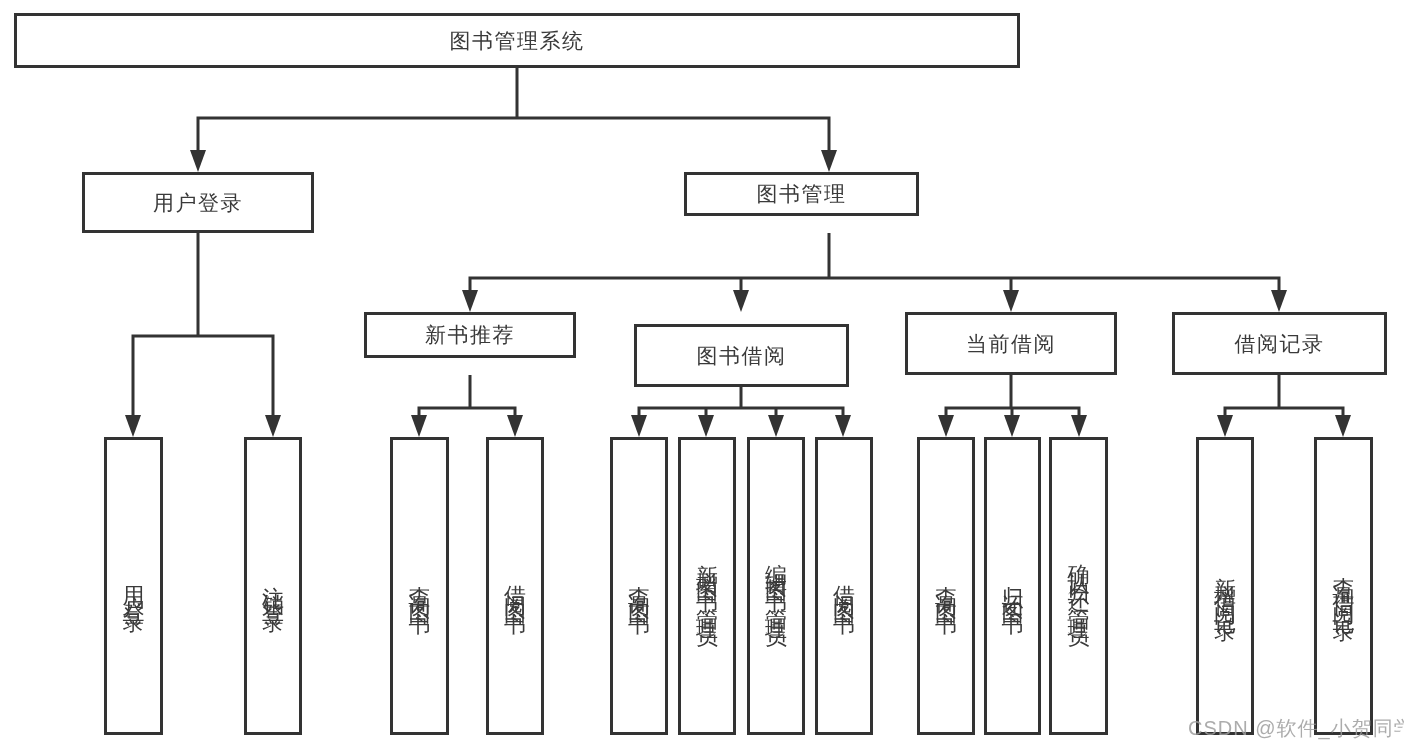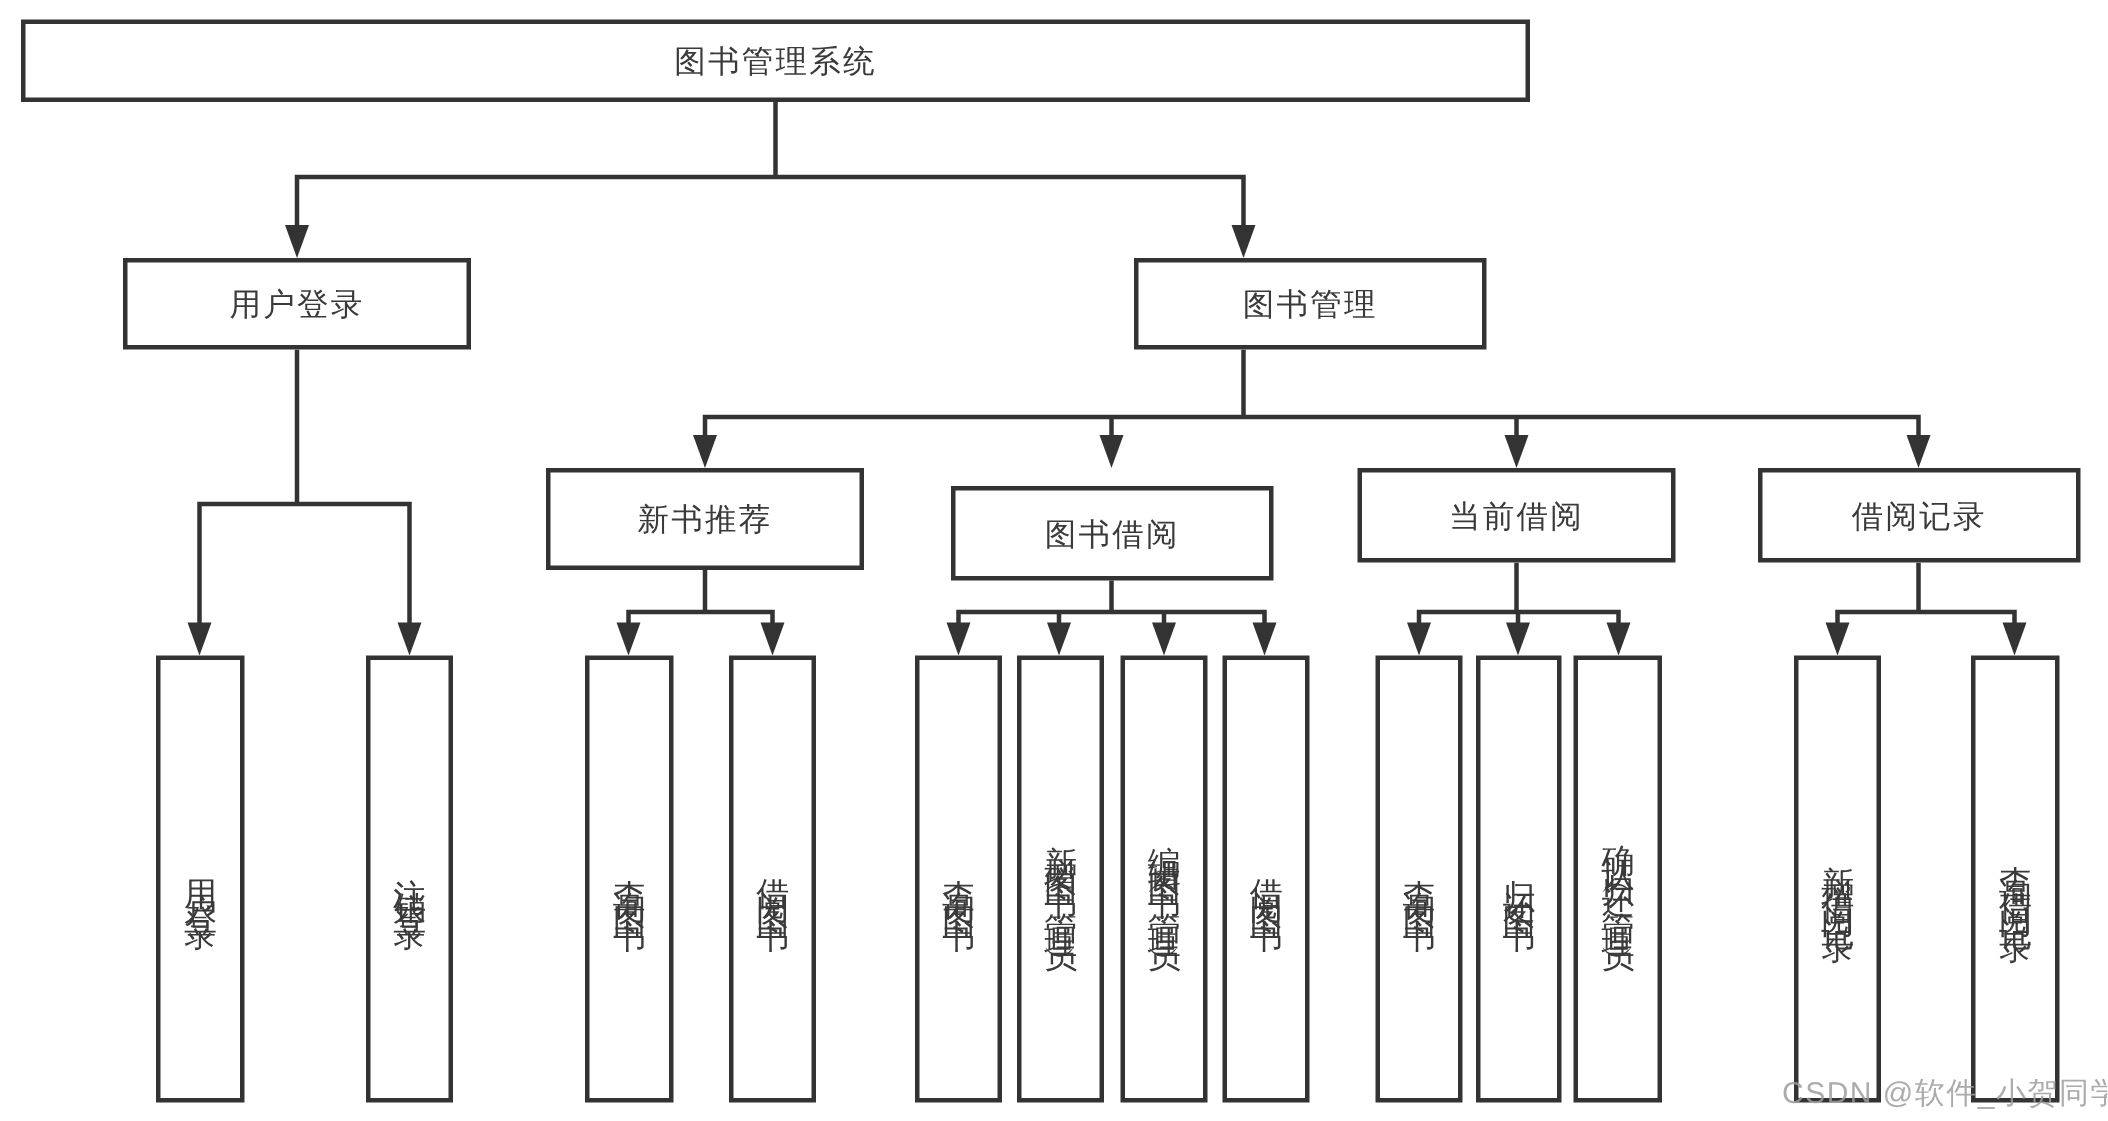--- a/index.html
+++ b/index.html
@@ -1,18 +1,18 @@
 <!DOCTYPE html>
 <html><head>
 <meta charset="utf-8">
 <style>
   html,body{margin:0;padding:0;background:#fff;}
   .canvas{
     position:relative;width:1405px;height:747px;background:#fff;overflow:hidden;
-    font-family:"Liberation Sans",sans-serif;color:#3a3a3a;
+    font-family:"Liberation Sans",sans-serif;color:#3a3a3a;border-radius:32px;
   }
   .wires{position:absolute;left:0;top:0;width:1405px;height:747px;pointer-events:none;}
   .box{
     position:absolute;box-sizing:border-box;border:3px solid #333;background:#fff;
     display:flex;align-items:center;justify-content:center;
   }
   .hlabel{font-size:21px;letter-spacing:1.5px;white-space:nowrap;}
   .leaf .vlabel{
     writing-mode:vertical-rl;text-orientation:mixed;
     font-size:22px;line-height:1.1;letter-spacing:9px;
@@ -60,25 +60,25 @@
     </g>
   </svg>
 
   <div class="box" style="left:14px;top:13px;width:1006px;height:55px;">
     <span class="hlabel">图书管理系统</span>
   </div>
 
   <div class="box" style="left:82px;top:172px;width:232px;height:61px;">
     <span class="hlabel">用户登录</span>
   </div>
-  <div class="box" style="left:756px;top:172px;width:235px;height:61px;">
+  <div class="box" style="left:684px;top:172px;width:235px;height:44px;">
     <span class="hlabel">图书管理</span>
   </div>
 
-  <div class="box" style="left:364px;top:312px;width:212px;height:68px;">
+  <div class="box" style="left:364px;top:312px;width:212px;height:46px;">
     <span class="hlabel">新书推荐</span>
   </div>
   <div class="box" style="left:634px;top:312px;width:215px;height:63px;margin-top:12px;">
     <span class="hlabel">图书借阅</span>
   </div>
   <div class="box" style="left:905px;top:312px;width:212px;height:63px;">
     <span class="hlabel">当前借阅</span>
   </div>
   <div class="box" style="left:1172px;top:312px;width:215px;height:63px;">
     <span class="hlabel">借阅记录</span>

